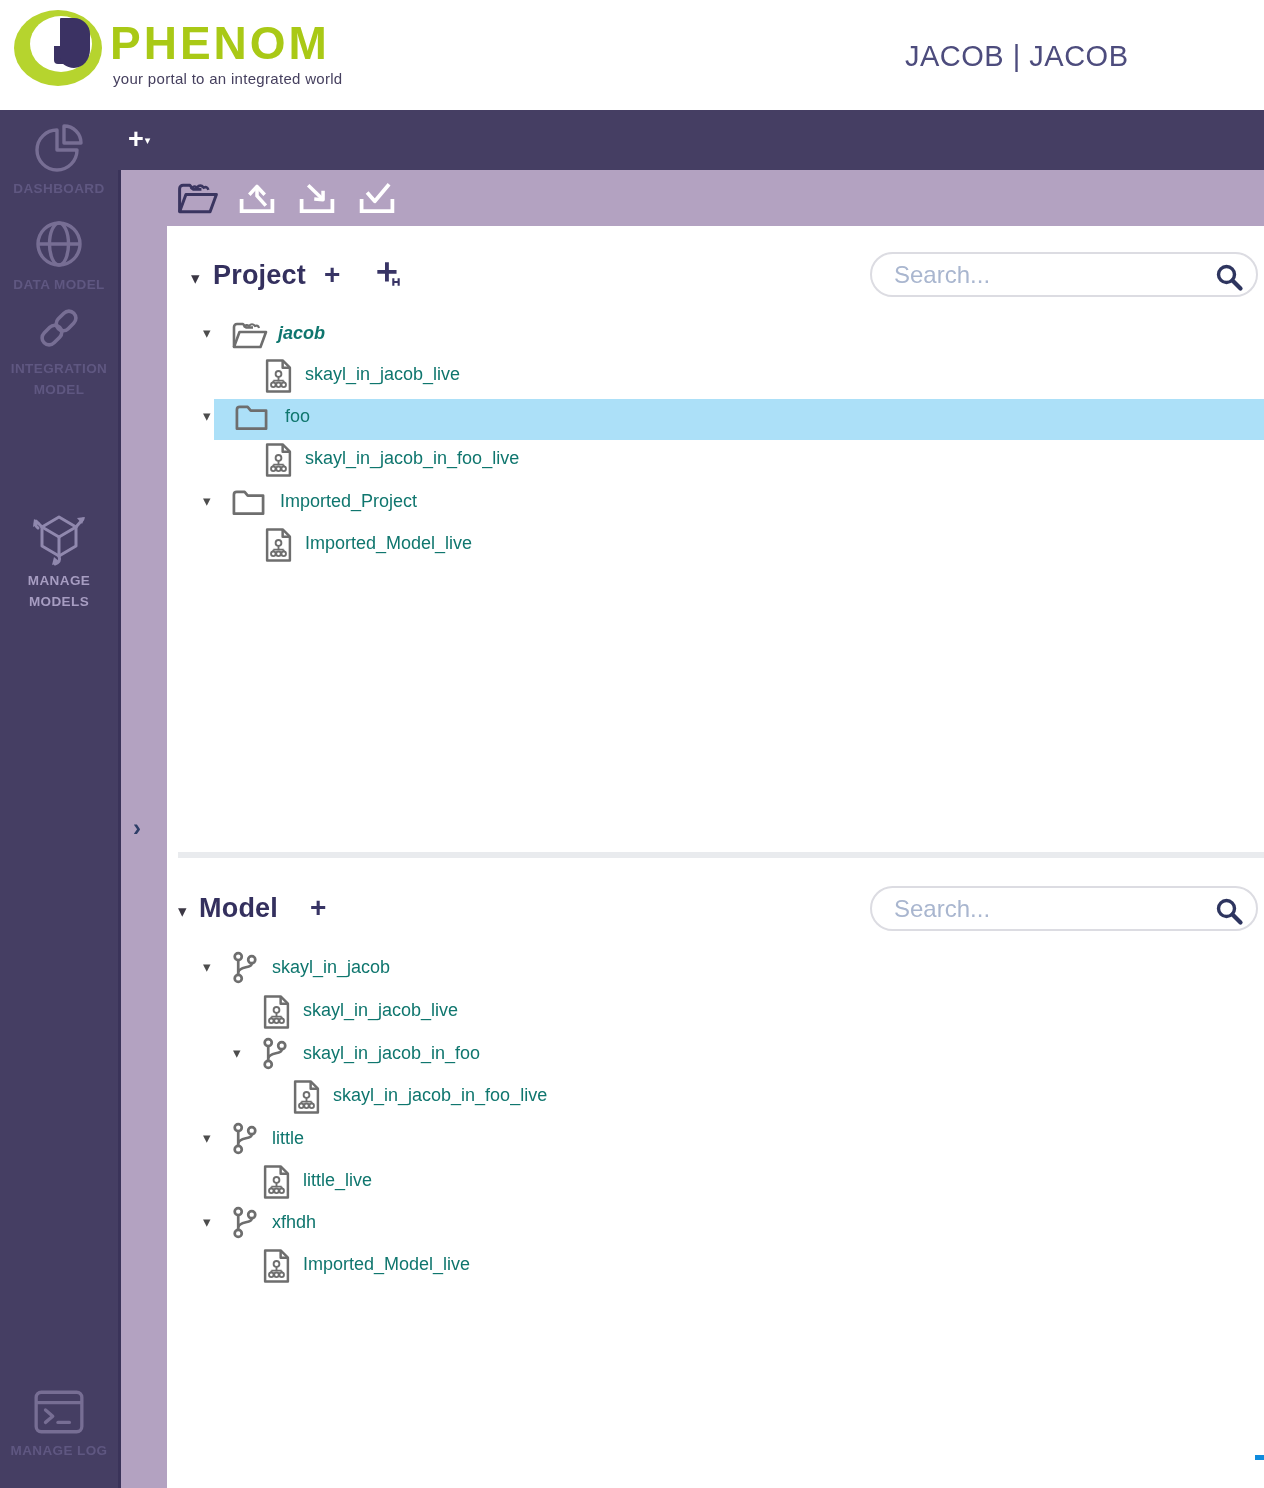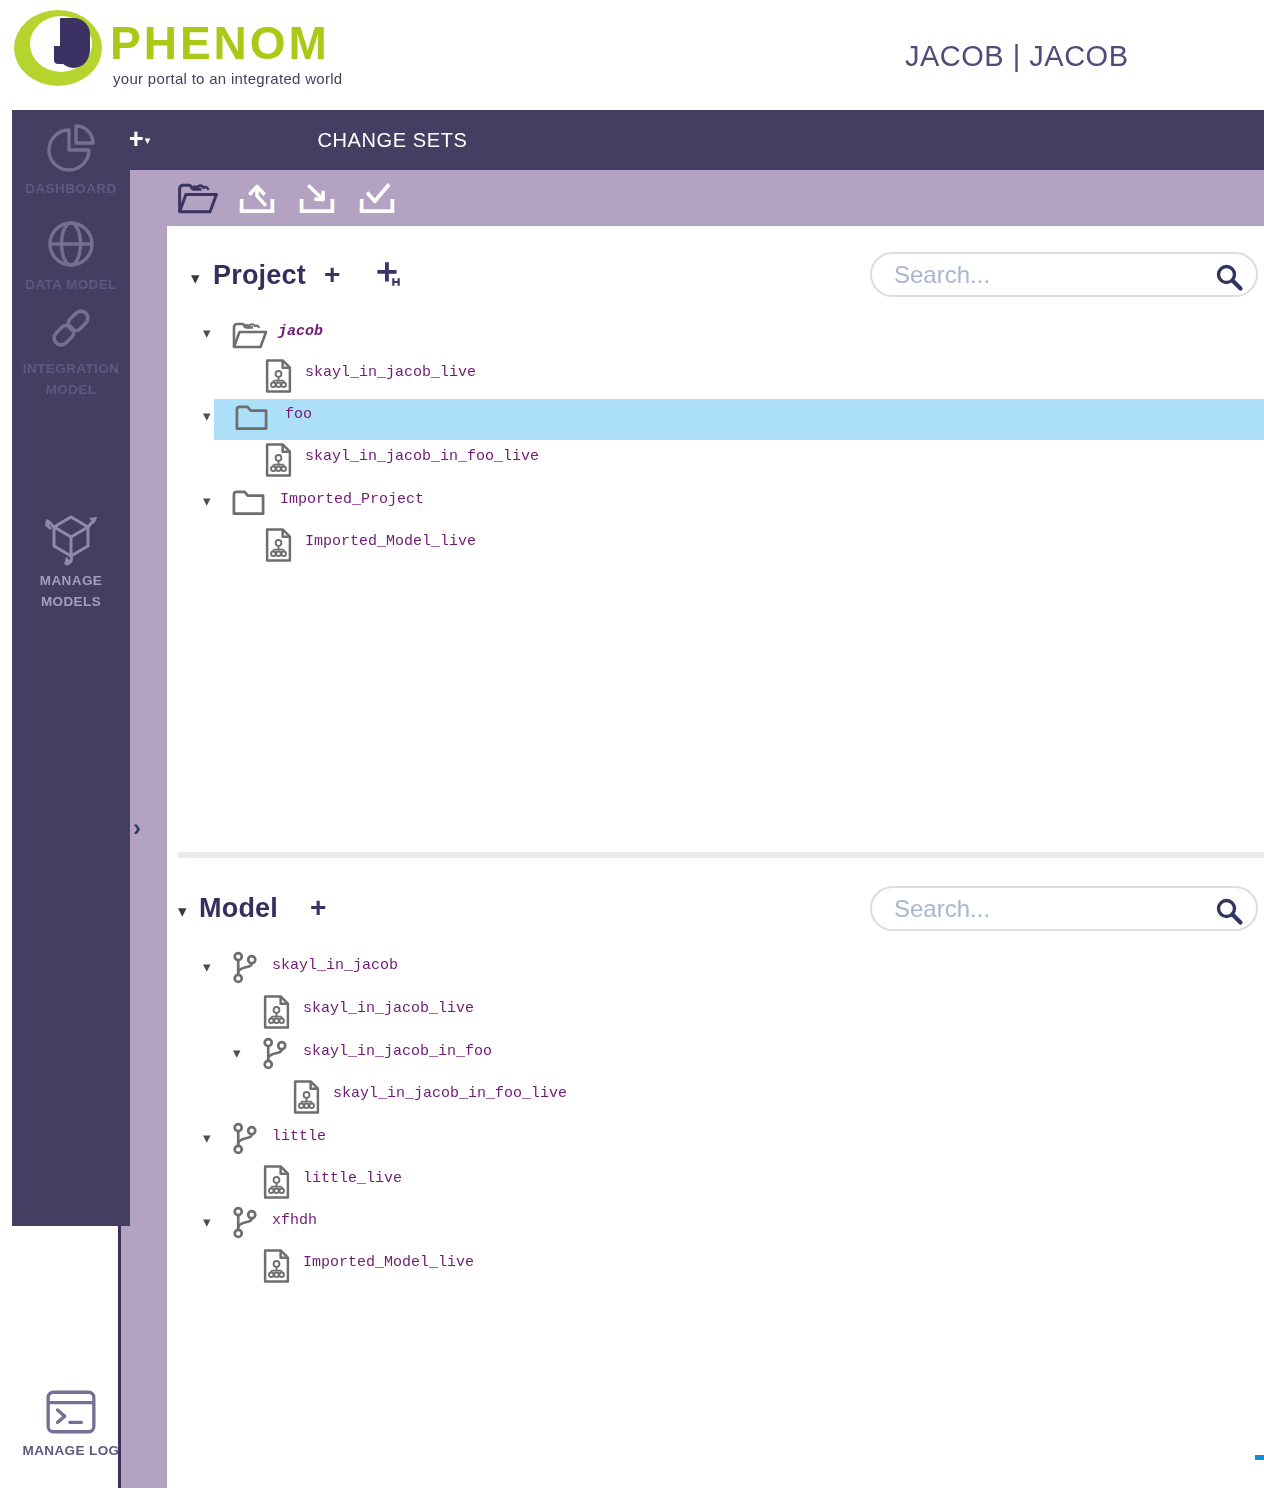--- a/index.html
+++ b/index.html
@@ -16,21 +16,21 @@
   .logo-ellipse { left:0; top:2px; width:88px; height:76px; border-radius:50%; background:#b6d42e; }
   .logo-inner { left:16px; top:8px; width:62px; height:56px; border-radius:50%; background:#ffffff; }
   .logo-comma { left:46px; top:10px; width:30px; height:50px; background:#3b3263;
                 border-radius:2px 30px 30px 26px / 2px 30px 34px 20px; }
   .logo-comma-tail { left:40px; top:38px; width:14px; height:18px; background:#3b3263; border-radius:0 0 0 4px; }
   .brand-text { left:110px; top:16px; font-size:46px; font-weight:700; letter-spacing:3px; color:#a9c916; }
   .tagline { left:113px; top:70px; font-size:15px; color:#46405f; letter-spacing:0.3px; }
   .user-label { left:905px; top:40px; font-size:29px; color:#4d4c7d; letter-spacing:0.5px; }
 
   
-  .sidebar { left:12px; top:110px; width:118px; height:1116px; background:#453e63; z-index:4; }
+  .sidebar { left:0; top:110px; width:118px; height:1378px; background:#453e63; z-index:4; }
   .side-item { left:0; width:118px; text-align:center; color:#776e94; cursor:pointer; }
   .side-item .icon { display:inline-block; }
   .side-label { width:118px; text-align:center; font-size:13.5px; font-weight:700;
                 letter-spacing:0.4px; color:#5f5781; line-height:21px; }
   .side-item.active .side-label { color:#a79dc2; }
   .side-item.active { color:#9088ae; }
 
   
   .strip { left:118px; top:170px; width:49px; height:1318px; background:#b3a2c1; z-index:2;
            border-left:3px solid #3a3359; }
@@ -65,21 +65,21 @@
                      outline:none; font-size:24px; color:#444; background:transparent;
                      font-family:"Liberation Sans", sans-serif; }
   .searchbox input::placeholder { color:#a9b6cf; }
   .search-ic { position:absolute; right:12px; top:8px; }
 
   .selection-bar { left:214px; top:399px; width:1050px; height:41px; background:#ace0f8; z-index:2; }
 
   .trow { height:40px; z-index:3; cursor:pointer; }
   .trow .caret { position:absolute; font-size:15px; color:#4d4d4d; top:8px; }
   .trow .ticon { position:absolute; top:2px; color:#6e6e6e; }
-  .trow .lbl { position:absolute; top:7px; font-size:15px; color:#701a75; white-space:nowrap;font-family:Liberation Mono, monospace; }
+  .trow .lbl { position:absolute; top:7px; font-size:18px; color:#0f766e; white-space:nowrap; }
   .lbl.proj-root { font-style:italic; font-weight:700; }
 
   .divider { left:178px; top:852px; width:1086px; height:6px; background:#e9ebee; z-index:3; }
 
   .blue-dash { left:1255px; top:1455px; width:9px; height:5px; background:#0f8bdd; z-index:6; }
 
   svg { display:block; }
 </style>
 </head>
 <body>
@@ -234,21 +234,20 @@
     </div>
   </div>
 
   <div class="abs strip"></div>
   <div class="abs collapse-chevron">›</div>
 
   <div class="abs tabbar">
     <div class="abs tab-add">
       <span class="plus">+</span><span class="dd">▾</span>
     </div>
-    <div class="abs tab tab-changesets">CHANGE SETS</div>
   </div>
 
   <div class="abs toolbar">
     <div class="abs tool-btn" style="left:8px; color:#3a3560;">
       <svg width="46" height="38" style="margin-top:5px">
           <use href="#sym-folder-open"></use>
         </svg>
     </div>
     <div class="abs tool-btn" style="left:68px; color:#ffffff;">
       <svg width="44" height="36" style="margin-top:6px">

